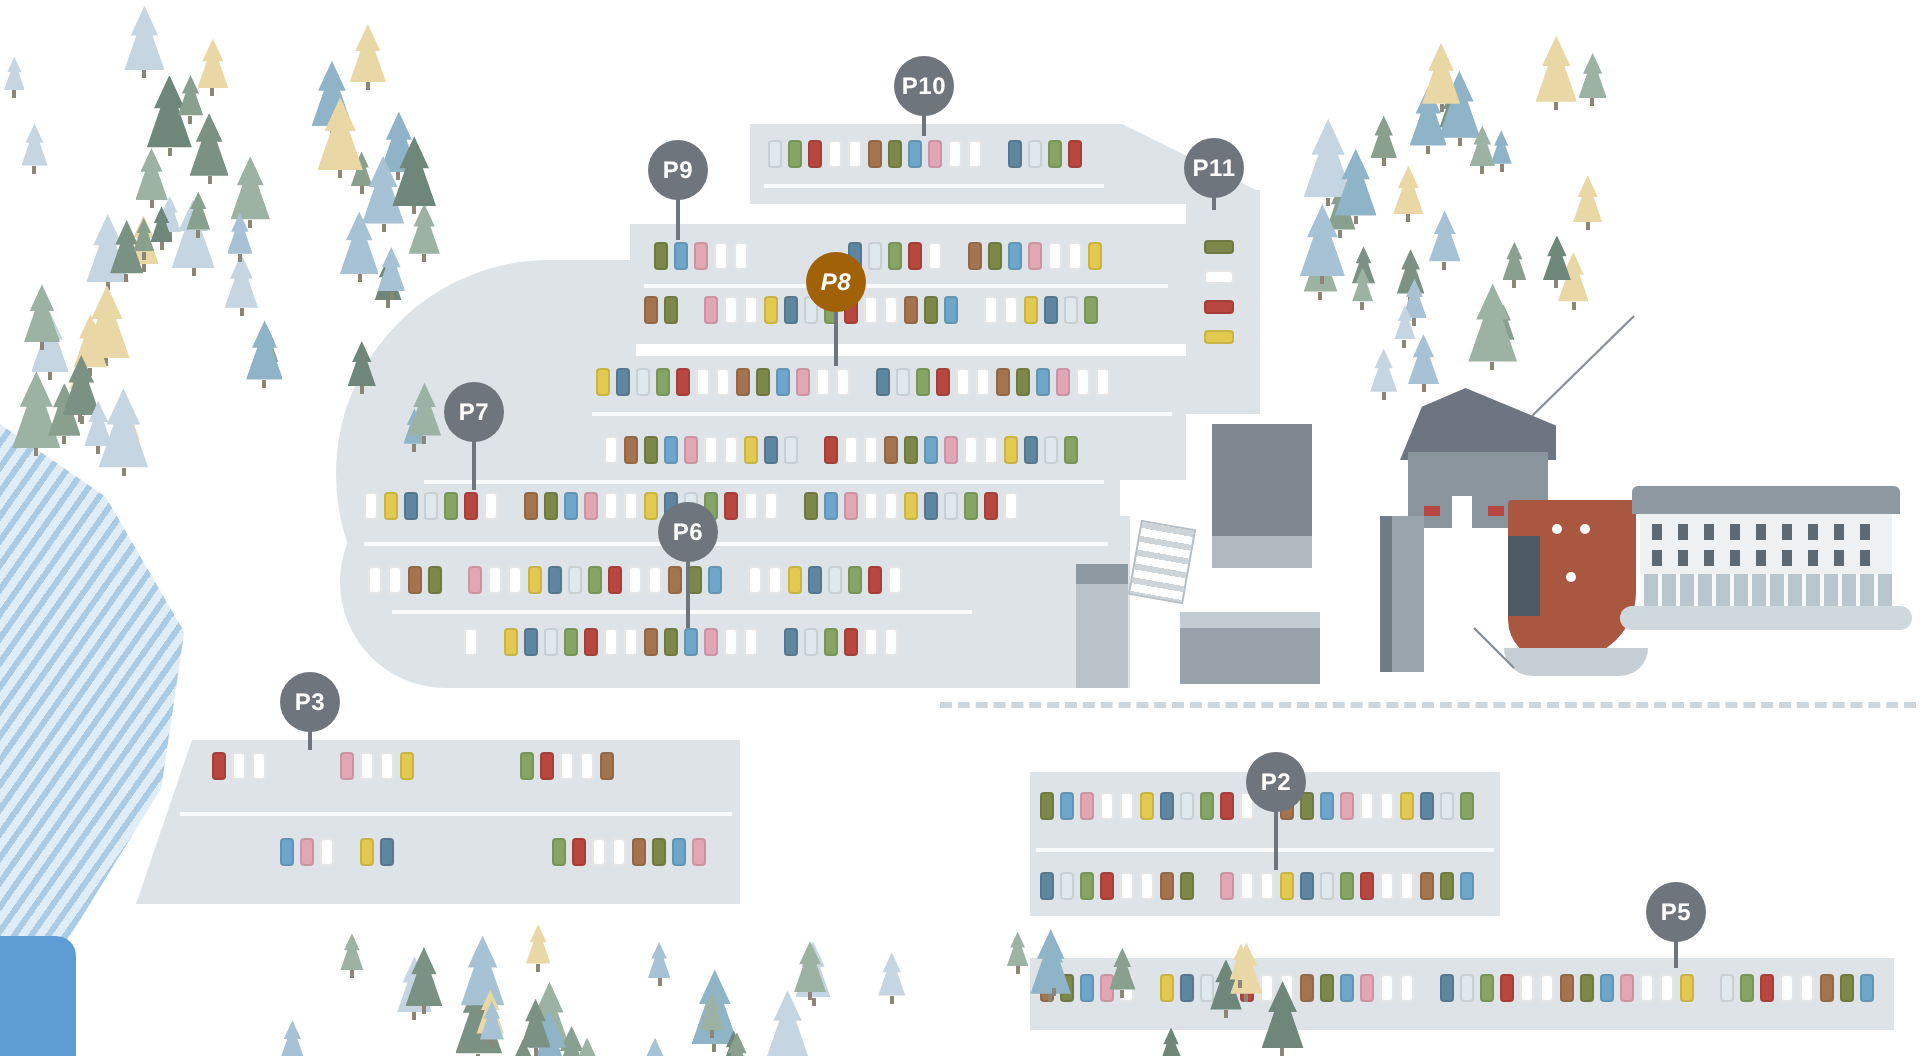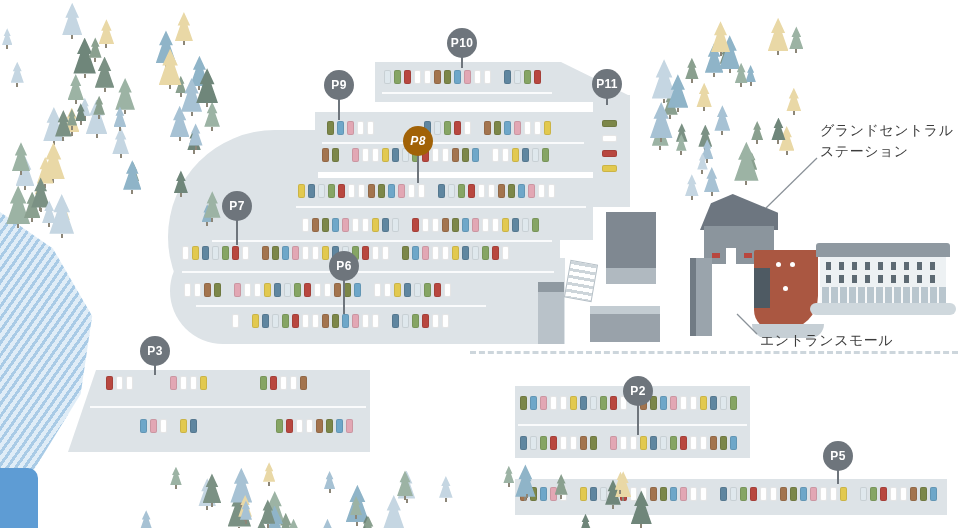--- a/index.html
+++ b/index.html
@@ -56,25 +56,20 @@
   <div class="bld" style="left:820px;top:287px;width:126px;height:16px;background:#b9c6ce;
               background-image:repeating-linear-gradient(90deg,rgba(255,255,255,.9) 0 2px,transparent 2px 9px);"></div>
   <div class="bld" style="left:810px;top:303px;width:146px;height:12px;background:#cfd8dd;border-radius:6px;"></div>
 
   <div class="bld" style="left:606px;top:212px;width:50px;height:56px;background:#7f8891;"></div>
   <div class="bld" style="left:606px;top:268px;width:50px;height:16px;background:#b0b9c0;"></div>
   <div class="bld" style="left:590px;top:306px;width:70px;height:36px;background:linear-gradient(180deg,#c3ccd2 0 8px,#99a2aa 8px);"></div>
   <div class="bld" style="left:538px;top:282px;width:26px;height:62px;background:linear-gradient(180deg,#8f99a1 0 10px,#b9c2c9 10px);"></div>
   <div id="stairs"></div>
 
-  <div class="jlabel" style="left:820px;top:120px;">
-    <span>グランドセントラル</span><br>
-    <span>ステーション</span>
-  </div>
-  <div class="jlabel" style="left:760px;top:330px;">エントランスモール</div>
 
 <div class="band" style="left: 375px; top: 62px; width: 255px; height: 40px; background: rgb(221, 227, 231); clip-path: polygon(0px 0px, 186px 0px, 255px 34px, 255px 40px, 0px 40px);"></div>
     <div class="band" style="left: 315px; top: 112px; width: 278px; height: 60px; background: rgb(221, 227, 231);"></div>
     <div class="band" style="left: 285px; top: 178px; width: 308px; height: 62px; background: rgb(221, 227, 231);"></div>
     <div class="band" style="left: 168px; top: 130px; width: 150px; height: 214px; background: rgb(221, 227, 231); border-radius: 110px 0px 0px 110px;"></div>
     <div class="band" style="left: 170px; top: 238px; width: 390px; height: 106px; background: rgb(221, 227, 231); border-radius: 55px 0px 0px 55px;"></div>
     <div class="band" style="left: 593px; top: 95px; width: 37px; height: 112px; background: rgb(221, 227, 231);"></div>
     <div class="band" style="left: 470px; top: 258px; width: 95px; height: 86px; background: rgb(221, 227, 231);"></div>
     <div class="band" style="left: 68px; top: 370px; width: 302px; height: 82px; background: rgb(221, 227, 231); clip-path: polygon(28px 0px, 302px 0px, 302px 82px, 0px 82px);"></div>
     <div class="band" style="left: 515px; top: 386px; width: 235px; height: 72px; background: rgb(221, 227, 231);"></div>

